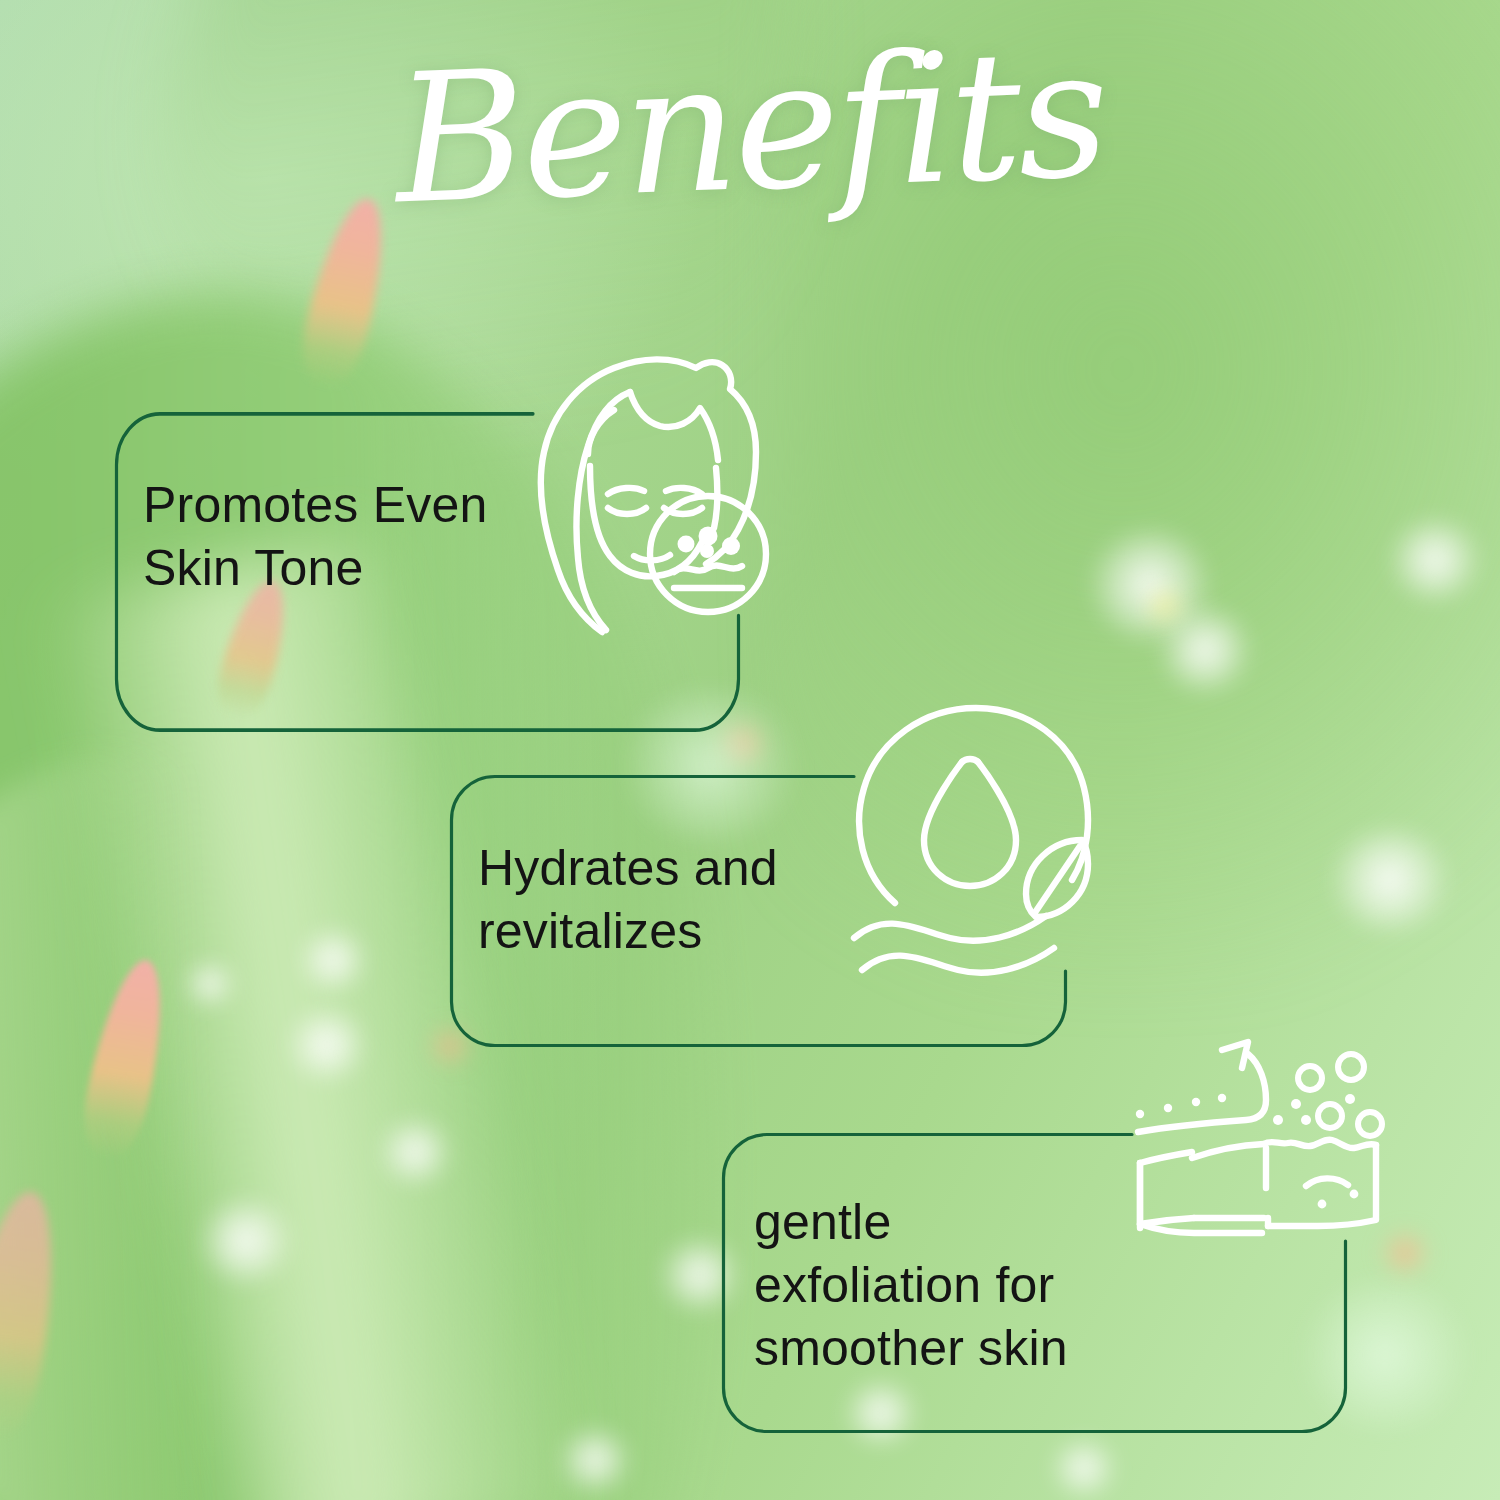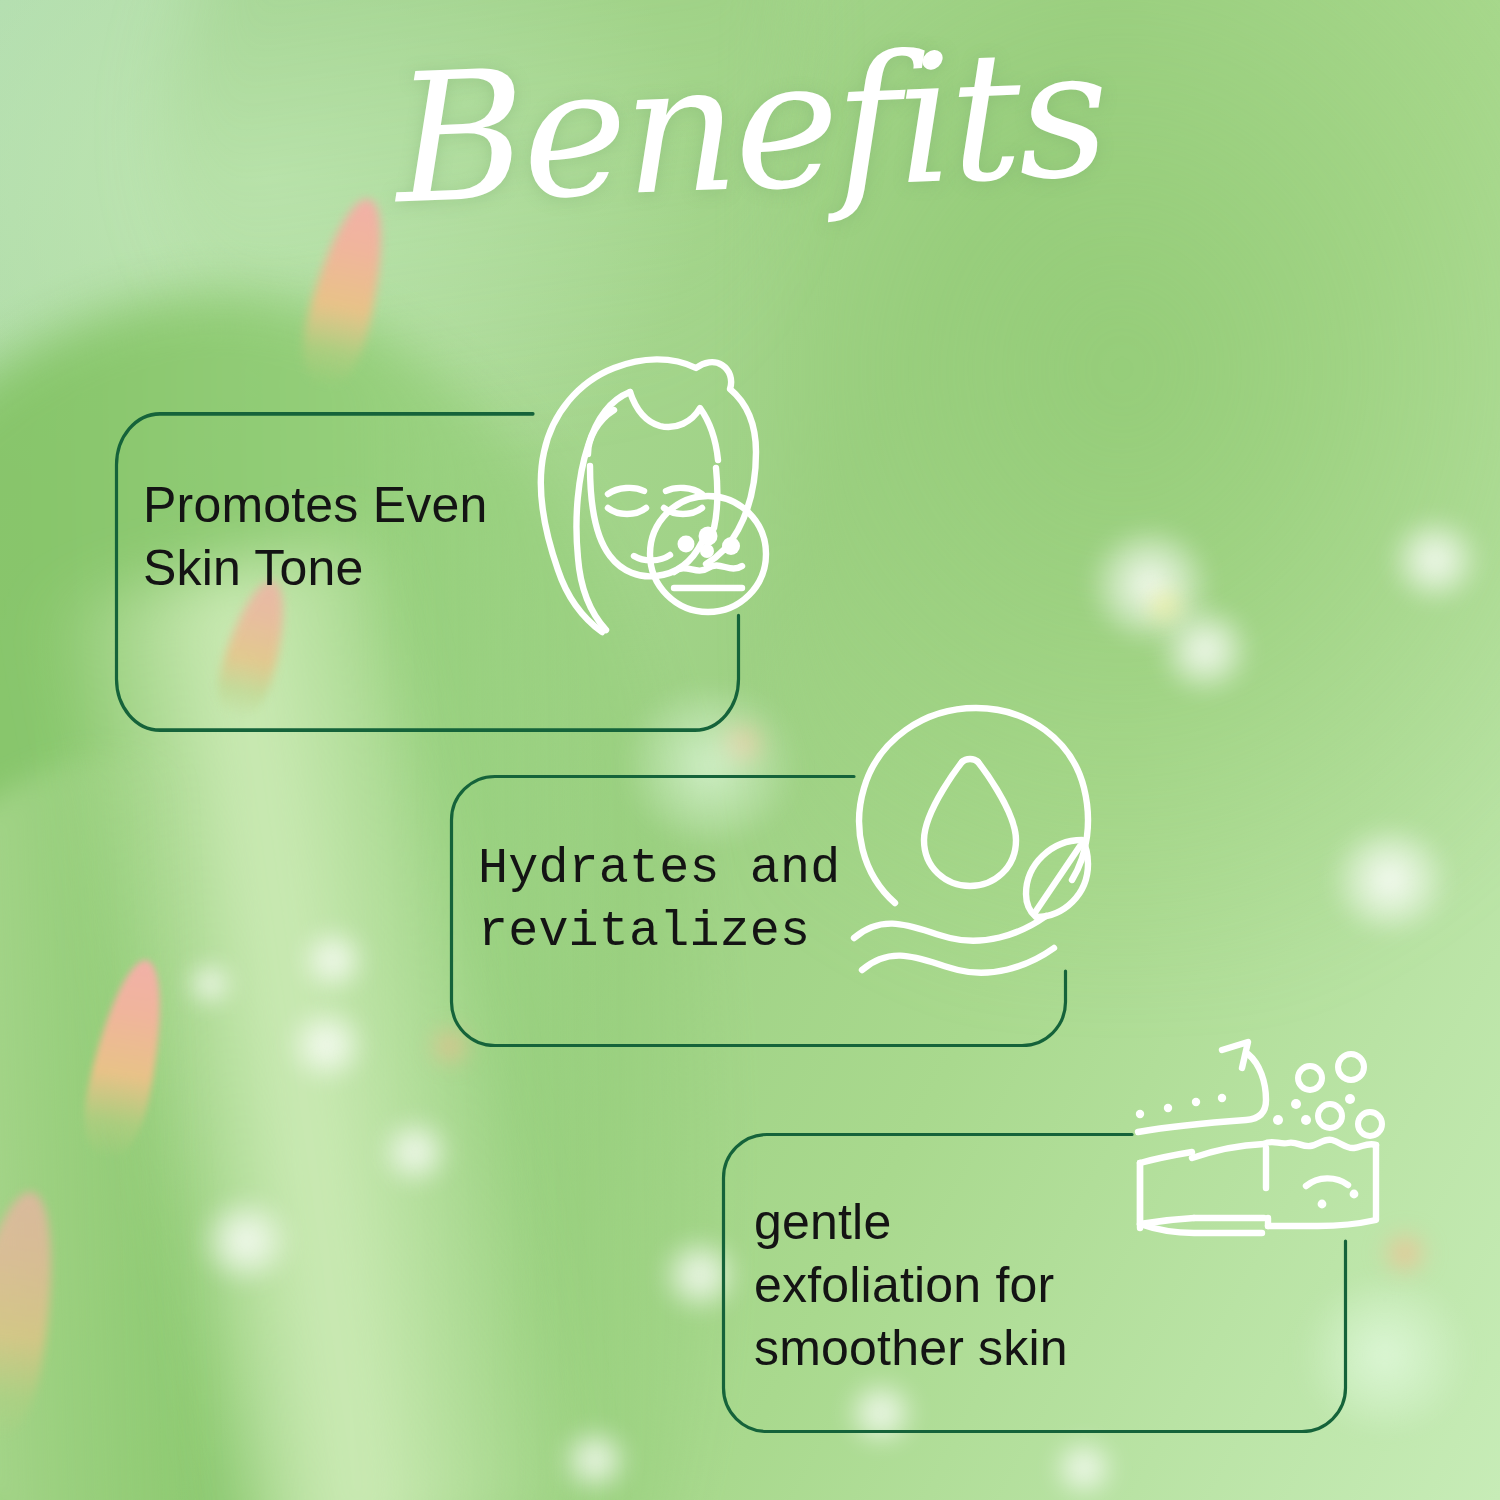--- a/index.html
+++ b/index.html
@@ -141,21 +141,21 @@
     letter-spacing: .2px;
     white-space: pre-line;
   }
 
   
   #card-1 { left: 115px; top: 412px; width: 625px; height: 320px; }
   #card-1 .label { left: 28px; top: 62px; }
 
   
   #card-2 { left: 450px; top: 775px; width: 617px; height: 272px; }
-  #card-2 .label { left: 28px; top: 62px; font-family: Liberation Mono, monospace; }
+  #card-2 .label { left: 28px; top: 62px; }
 
   
   #card-3 { left: 722px; top: 1133px; width: 625px; height: 300px; }
   #card-3 .label { left: 32px; top: 58px; }
 
   
   .icon { position: absolute; }
   .icon svg { display: block; overflow: visible; }
   #icon-face       { left: 510px;  top: 348px;  width: 270px; height: 290px; }
   #icon-droplet    { left: 840px;  top: 688px;  width: 270px; height: 300px; }

